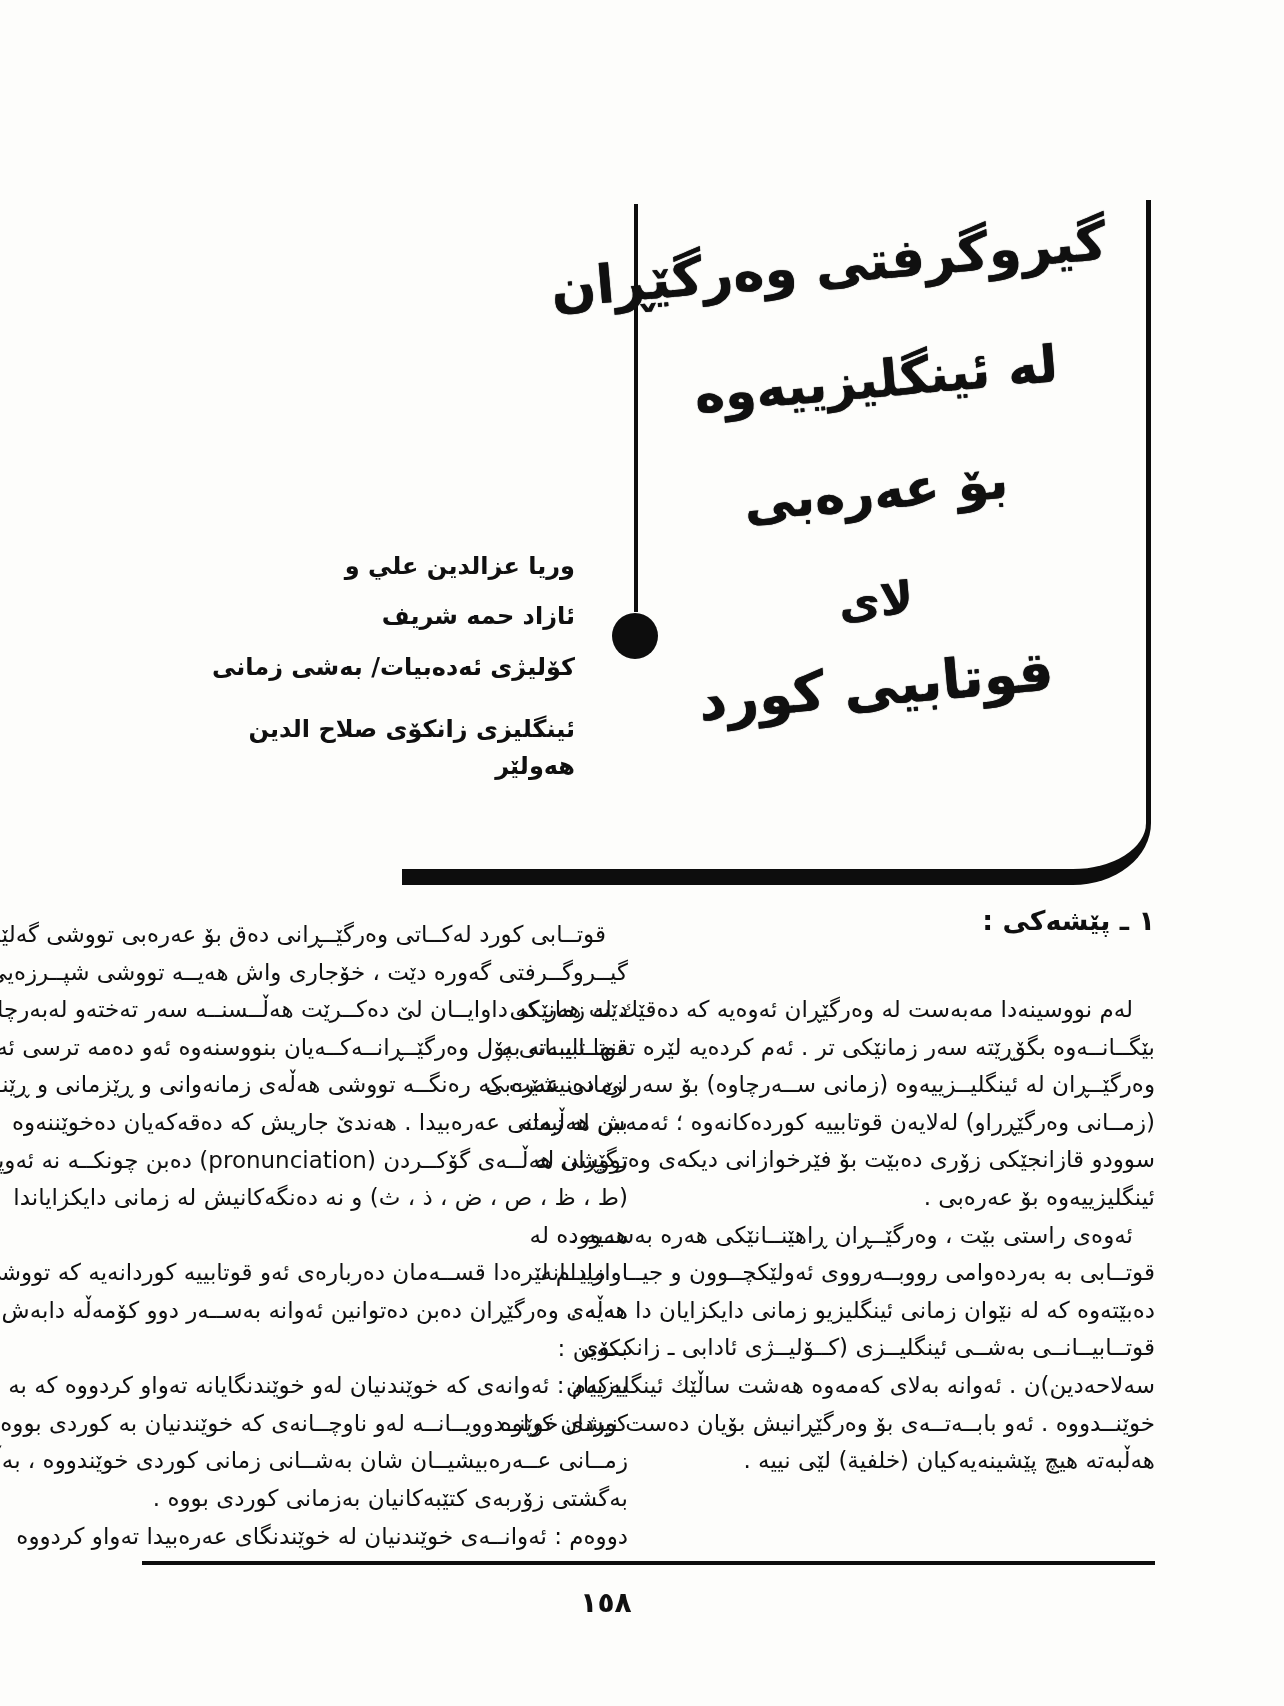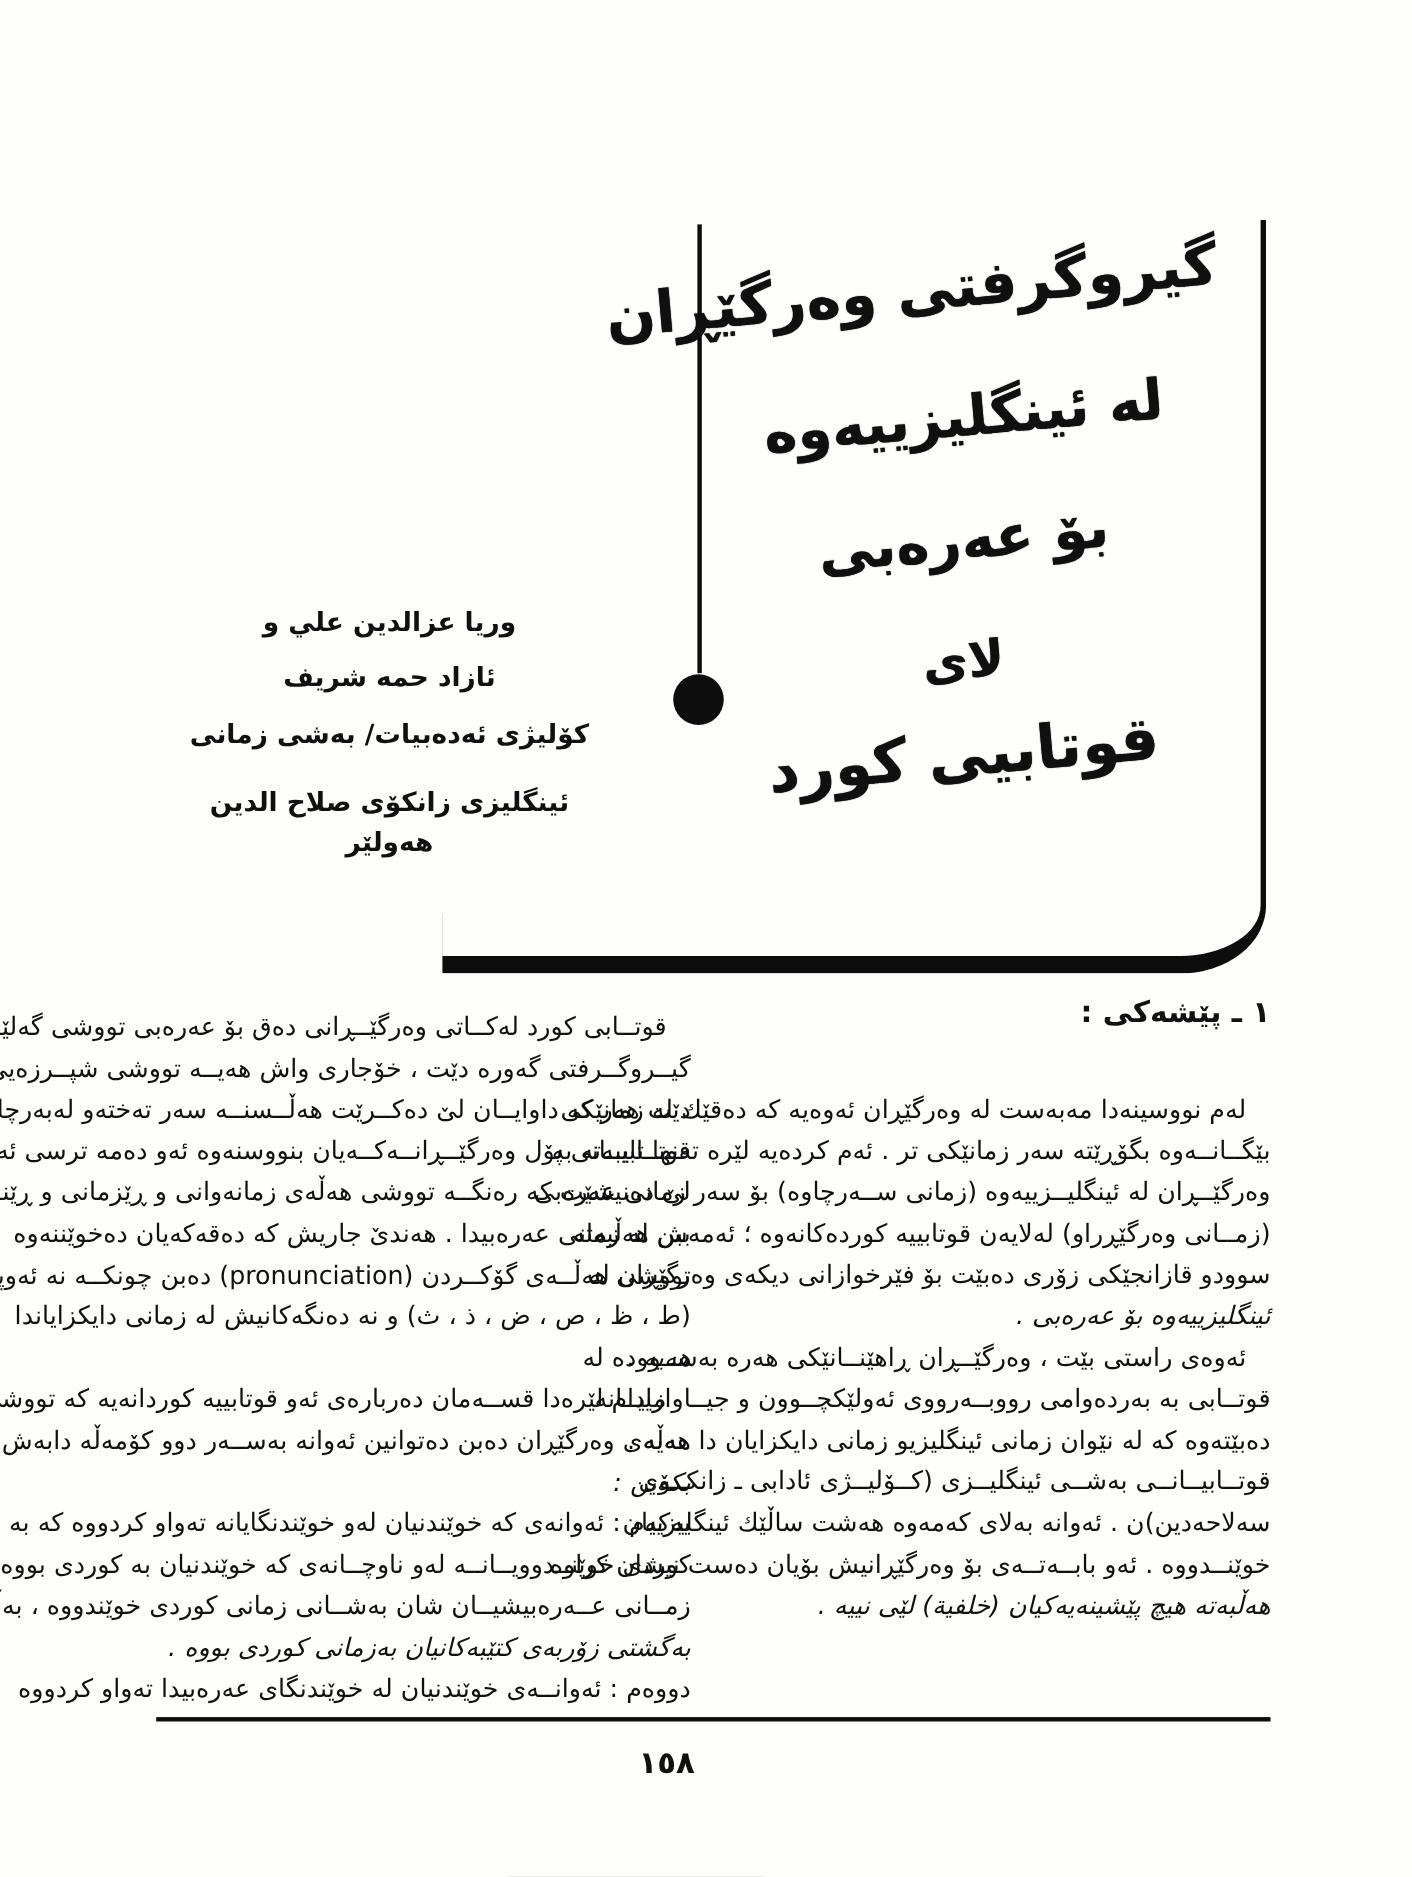--- a/index.html
+++ b/index.html
@@ -54,21 +54,20 @@
   .tl4{top:352px;font-size:45px;}
   .tl5{top:432px;font-size:55px;}
   
   .authors{
     position:absolute;
     left:133px;top:545px;
     width:442px;height:250px;
   }
   .al{
     position:absolute;left:0;width:100%;
-    text-align:center;
     font-weight:bold;
     font-size:24px;
     white-space:nowrap;
   }
   .al1{top:7px;}
   .al2{top:57px;}
   .al3{top:108px;}
   .al4{top:170px;}
   .al5{top:207px;}
   
@@ -84,21 +83,21 @@
     font-weight:bold;
   }
   .ln{
     height:37.6px;
     line-height:37.6px;
     text-align:justify;
     text-align-last:justify;
     white-space:nowrap;
     overflow:visible;
   }
-  .ln.end{text-align-last:right;font-style:italic;}
+  .ln.end{text-align-last:right;}
   .ln.indent{text-indent:22px;}
   
   .footer-rule{
     position:absolute;
     left:142px;top:1561px;
     width:1013px;height:4px;
     background:#0d0d0d;
   }
   .page-number{
     position:absolute;

